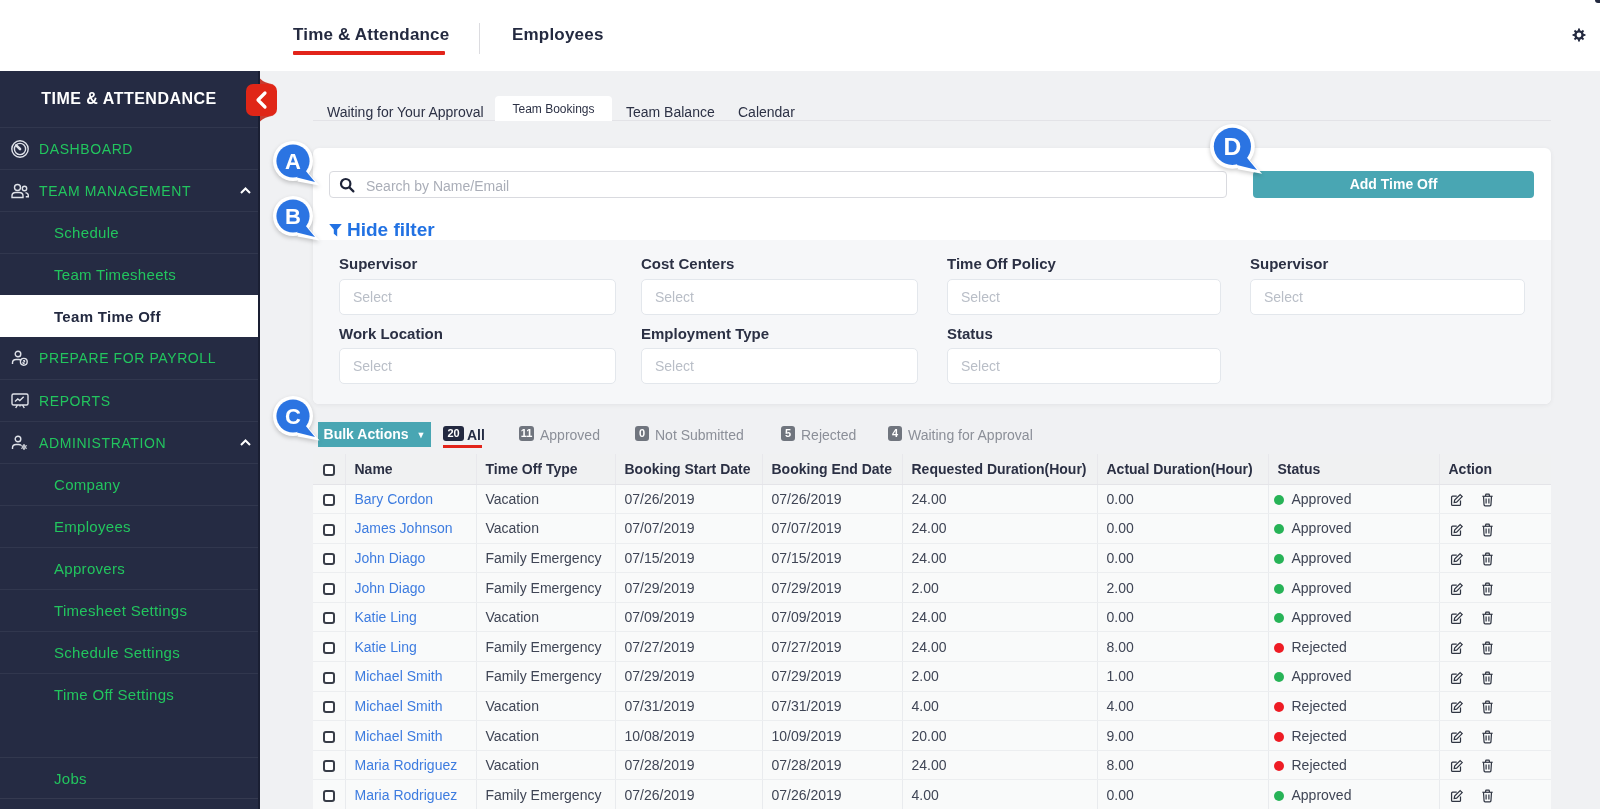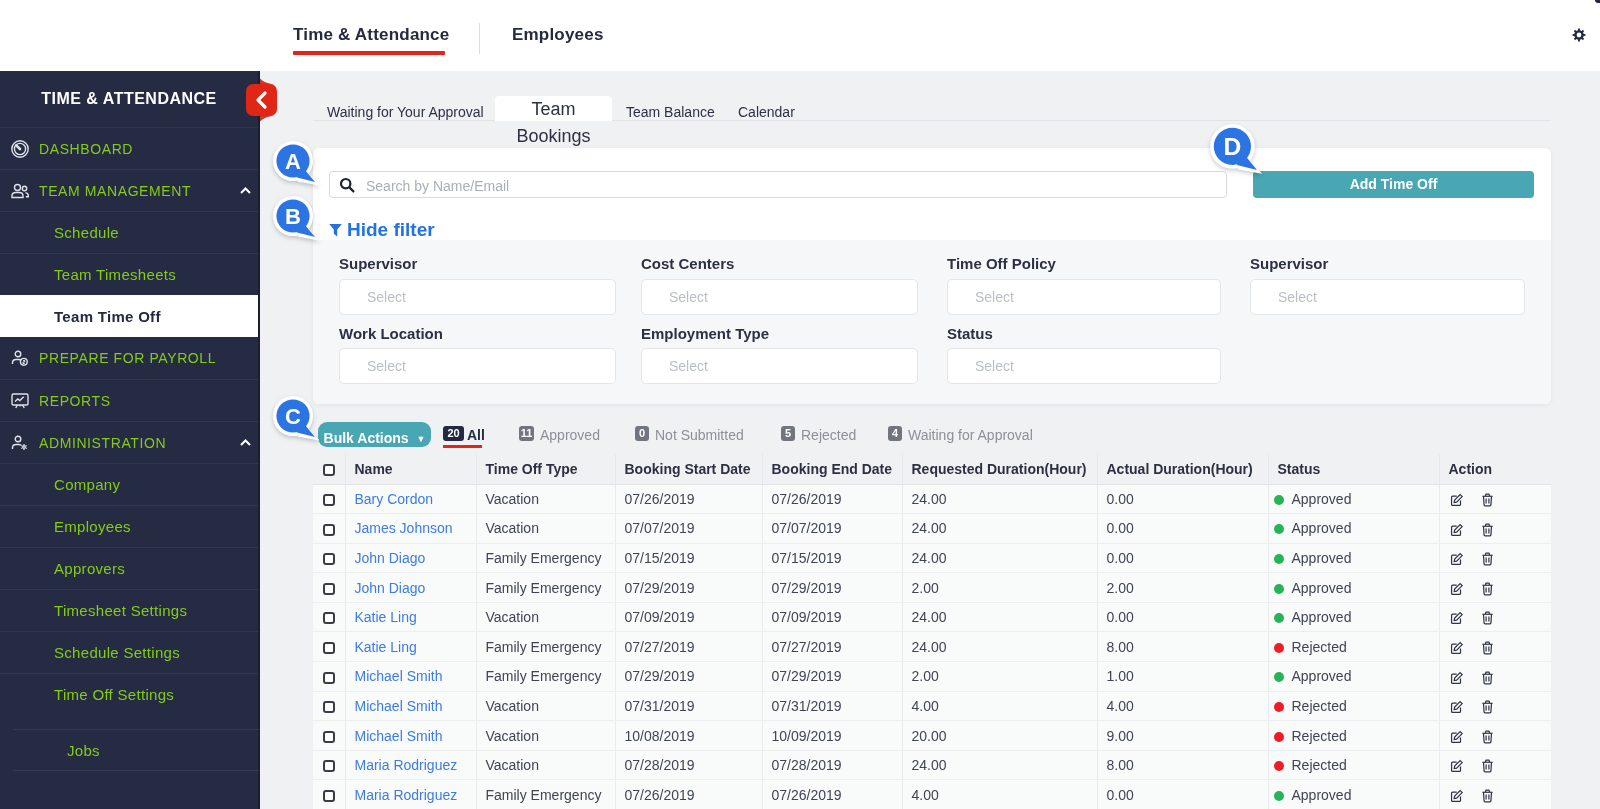--- a/index.html
+++ b/index.html
@@ -10,51 +10,51 @@
 #tophdr { position:absolute; left:0; top:0; width:1600px; height:71px; background:#fff; z-index:5; }
 .htab { position:absolute; top:25px; font-size:17px; font-weight:bold; color:#242a40; letter-spacing:.2px; }
 #hul { position:absolute; left:293px; top:51px; width:152px; height:4px; background:#e2241a; border-radius:1px; }
 #hdiv { position:absolute; left:479px; top:23px; width:1px; height:31px; background:#dcdce0; }
 #gear { position:absolute; left:1572px; top:28px; }
 #cornermark { position:absolute; right:0; top:0; width:5px; height:3px; background:#242a40; border-radius:0 0 0 3px; }
 
 
 #sidebar { position:absolute; left:0; top:71px; width:260px; height:738px; background:#252b43; border-right:2px solid #1a1f33; z-index:4; }
 #sbtitle { position:absolute; left:0; top:0; width:258px; height:56px; line-height:56px; text-align:center; color:#fff; font-size:16px; font-weight:bold; letter-spacing:.5px; }
-.nav { position:absolute; left:0; width:258px; height:42px; line-height:42px; color:#84cc16; font-size:14px; letter-spacing:.6px; border-top:1px solid rgba(255,255,255,.06); white-space:nowrap; }
+.nav { position:absolute; left:0; width:258px; height:42px; line-height:42px; color:#22c55e; font-size:14px; letter-spacing:.6px; border-top:1px solid rgba(255,255,255,.06); white-space:nowrap; }
 .nav .ntxt { position:absolute; left:39px; top:0; }
 .nav.sub .ntxt { left:54px; letter-spacing:.3px; }
 .nav.sub { font-size:15px; }
 .nav.active { background:#fff; color:#232940; font-weight:bold; border-top:1px solid #fff; }
 .nicon { position:absolute; left:10px; top:11px; width:20px; height:20px; }
 .caret { position:absolute; right:7px; top:17px; }
 
 
 #ribbon { position:absolute; left:244px; top:5px; z-index:6; }
 
 
 #tabline { position:absolute; left:313px; top:120px; width:1238px; height:1px; background:#e3e3e7; }
 .ctab { position:absolute; top:104px; font-size:14px; color:#2c3145; font-weight:500; }
-#acttab { position:absolute; left:495px; top:96px; width:117px; height:25px; background:#fff; border-radius:4px 4px 0 0; text-align:center; line-height:27px; font-size:18px; color:#2c3145; font-weight:500; }
+#acttab { position:absolute; left:495px; top:96px; width:117px; height:25px; background:#fff; border-radius:4px 4px 0 0; text-align:center; line-height:27px; font-size:12px; color:#2c3145; font-weight:500; }
 
 
 #card { position:absolute; left:313px; top:148px; width:1238px; height:256px; background:#fff; border-radius:6px; box-shadow:0 1px 4px rgba(60,64,80,.08); }
 #fpanel { position:absolute; left:313px; top:240px; width:1238px; height:164px; background:#f6f7f9; border-radius:0 0 6px 6px; }
 #search { position:absolute; left:329px; top:171px; width:898px; height:27px; background:#fff; border:1px solid #d9dadf; border-radius:4px; }
 #search svg { position:absolute; left:9px; top:5px; }
 #search .ph { position:absolute; left:36px; top:6px; font-size:14px; color:#aaaeb8; }
 #addbtn { position:absolute; left:1253px; top:171px; width:281px; height:27px; background:#49a6b3; border-radius:4px; color:#fff; font-size:14px; font-weight:bold; text-align:center; line-height:27px; }
 #hidef { position:absolute; left:329px; top:219px; color:#2272e3; font-size:19px; font-weight:bold; }
 #hidef svg { vertical-align:-1px; margin-right:5px; }
 
 .flabel { position:absolute; font-size:15px; font-weight:bold; color:#2b3044; }
-.fsel { position:absolute; height:36px; background:#fff; border:1px solid #e3e7ec; border-radius:5px; font-size:14px; color:#b9bec7; line-height:34px; padding-left:27px; }
-
-
-#bulkbtn { position:absolute; left:318px; top:422px; width:113px; height:25px; background:#49a6b3; border-radius:9px; color:#fff; font-size:14px; font-weight:bold; text-align:center; line-height:32px; }
+.fsel { position:absolute; height:36px; background:#fff; border:1px solid #e3e7ec; border-radius:5px; font-size:14px; color:#b9bec7; line-height:34px; padding-left:13px; }
+
+
+#bulkbtn { position:absolute; left:318px; top:422px; width:113px; height:25px; background:#49a6b3; border-radius:0; color:#fff; font-size:14px; font-weight:bold; text-align:center; line-height:25px; }
 .pillnum { position:absolute; top:426px; height:15px; border-radius:3px; color:#fff; font-size:11px; font-weight:bold; text-align:center; line-height:15px; }
 .pilltxt { position:absolute; top:427px; font-size:14px; color:#8b8f98; }
 #allul { position:absolute; left:443px; top:445px; width:39px; height:3px; background:#e2241a; }
 
 
 #tblwrap { position:absolute; left:313px; top:454px; width:1238px; height:355px; background:#f9fafa; overflow:hidden; }
 table { border-collapse:collapse; table-layout:fixed; width:1238px; }
 col.w0{width:32px} col.w1{width:131px} col.w2{width:139px} col.w3{width:147px} col.w4{width:140px} col.w5{width:195px} col.w6{width:171px} col.w7{width:171px} col.w8{width:112px}
 thead th { background:#f0f1f2; height:30px; font-size:14px; white-space:nowrap; font-weight:bold; color:#2b3044; text-align:left; padding:0 0 0 9px; border-right:1px solid #e8e8ec; border-bottom:1px solid #e4e4e8; }
 tbody td { height:29.6px; font-size:14px; color:#3f4555; padding:0 0 0 9px; border-right:1px solid #e9ebee; border-bottom:1px solid #eceef0; white-space:nowrap; }
@@ -166,21 +166,21 @@
     </div>
   <div class="nav sub" style="top:518px;">
       <span class="ntxt">Timesheet Settings</span>
     </div>
   <div class="nav sub" style="top:560px;padding-left:44px;">
       <span class="ntxt">Schedule Settings</span>
     </div>
   <div class="nav sub" style="top:602px;">
       <span class="ntxt">Time Off Settings</span>
     </div>
-  <div class="nav sub" style="top:658px; border-bottom:1px solid rgba(255,255,255,.07);margin-left:13px;">
+  <div class="nav sub" style="top:686px; border-bottom:1px solid rgba(255,255,255,.07);">
       <span class="ntxt">Jobs</span>
     </div>
   <svg id="ribbon" width="36" height="48" viewBox="0 0 36 48">
     <path d="M16 9 L16 2.5 Q20 7 30 8.6 Z" fill="#c73a2e"></path>
     <path d="M16 39 L16 45.5 Q20 41 30 39.4 Z" fill="#c73a2e"></path>
     <rect x="2" y="8" width="31" height="32" rx="7" fill="#e02617"></rect>
     <path d="M21 17 L14 24 L21 31" fill="none" stroke="#fff" stroke-width="3.2" stroke-linecap="round" stroke-linejoin="round"></path>
   </svg>
 </div>
 

